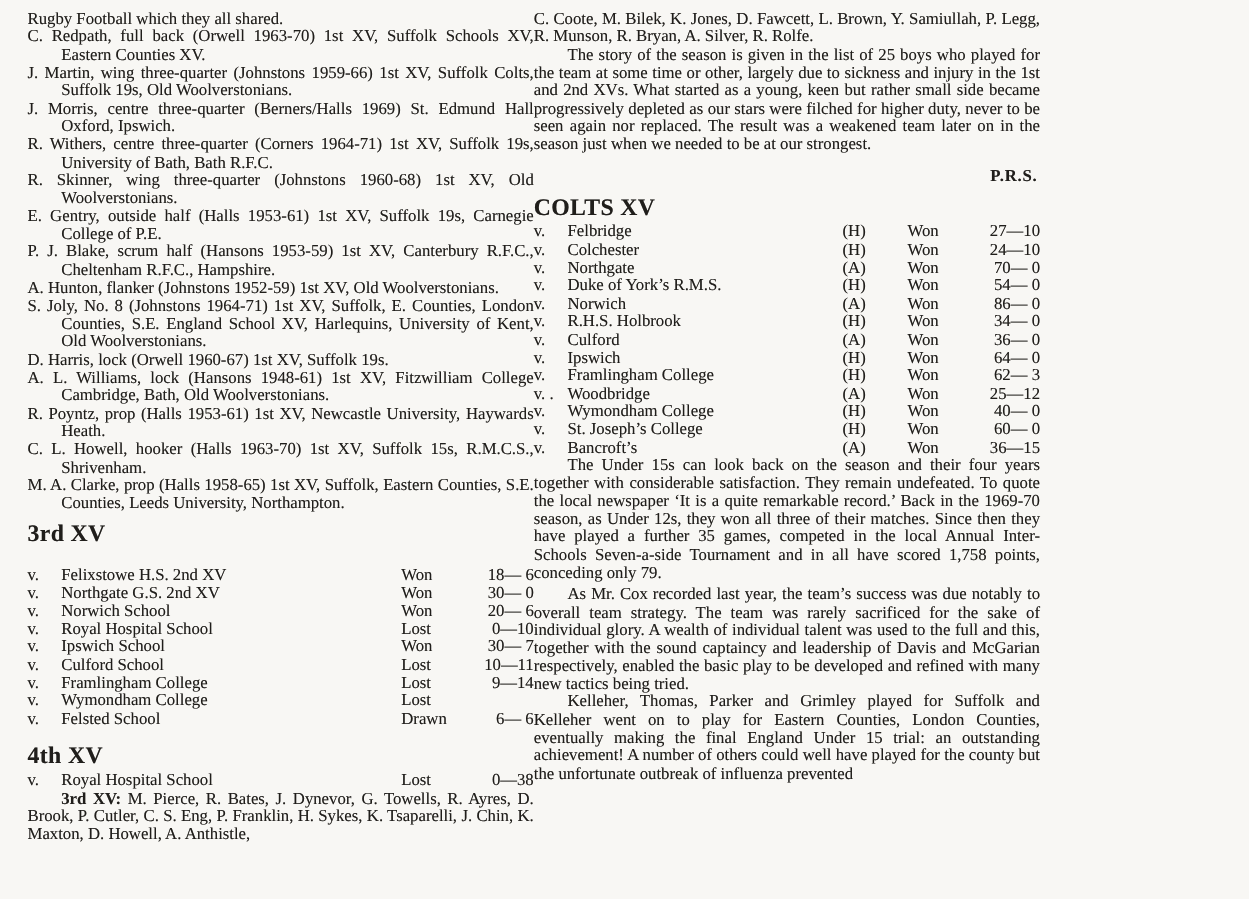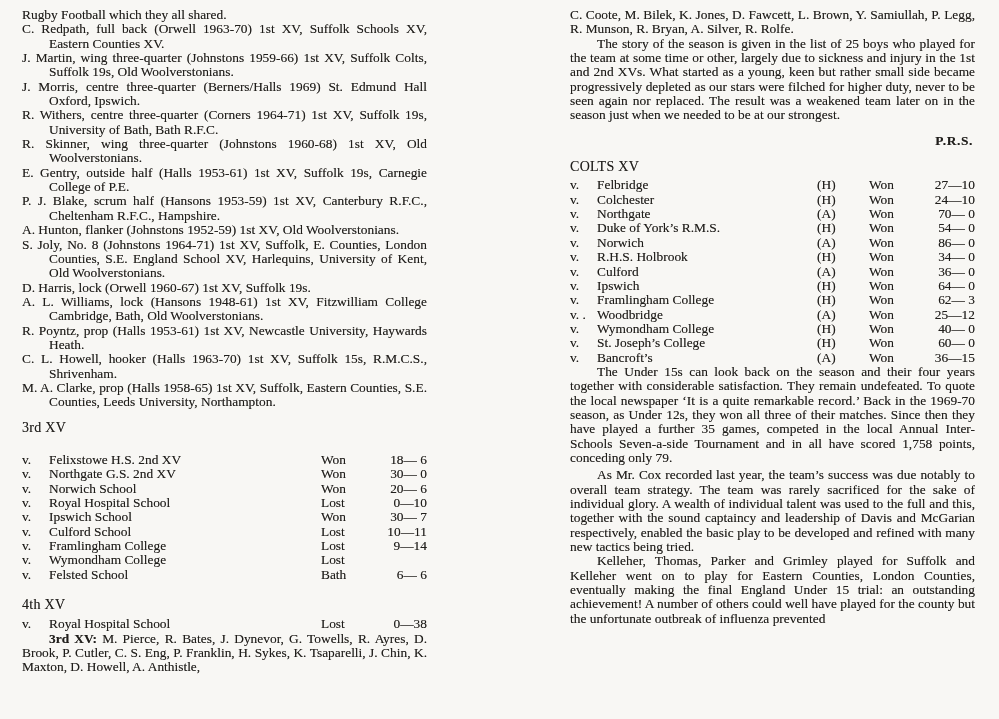--- a/index.html
+++ b/index.html
@@ -11,38 +11,37 @@
     font-family: "Liberation Serif", serif;
     color: #201e1b;
     text-shadow: 0 0 0.3px rgba(20,18,15,.45);
   }
   .page {
     box-sizing: border-box;
     width: 999px;
     height: 719px;
     padding: 8px 24px 0 22px;
     display: flex;
-    gap: 143px;
   }
   .col { width: 405px; flex: none; }
   p, h3 { margin: 0; }
   .col p, .rrow {
     font-size: 13.4px;
     line-height: 14.35px;
   }
   .para { text-align: justify; }
   .ind { text-indent: 27px; }
   .hang {
     padding-left: 27px;
     text-indent: -27px;
     text-align: justify;
   }
   h3 {
-    font-size: 14px;
-    font-weight: normal;
+    font-size: 19px;
+    font-weight: bold;
     letter-spacing: 0.3px;
     line-height: 14.35px;
   }
   .h-third  { margin-top: 11px; margin-bottom: 18px; }
   .h-fourth { margin-top: 16px; margin-bottom: 5px; }
   .h-colts  { margin-top: 12px; margin-bottom: 4px; }
   .rrow { display: flex; align-items: baseline; }
   .rv     { width: 27px;  flex: none; }
   .ropp   { flex: 1; }
   .rres   { width: 58px;  flex: none; }
@@ -156,21 +155,21 @@
         <div class="rrow">
           <span class="rv">v.</span>
           <span class="ropp">Wymondham College</span>
           <span class="rres">Lost</span>
           <span class="rscore"></span>
         </div>
 
         <div class="rrow">
           <span class="rv">v.</span>
           <span class="ropp">Felsted School</span>
-          <span class="rres">Bath</span>
+          <span class="rres">Drawn</span>
           <span class="rscore">6— 6</span>
         </div>
       </div>
 
     <h3 class="h-fourth">4th XV</h3>
     <div>
 
         <div class="rrow">
           <span class="rv">v.</span>
           <span class="ropp">Royal Hospital School</span>

